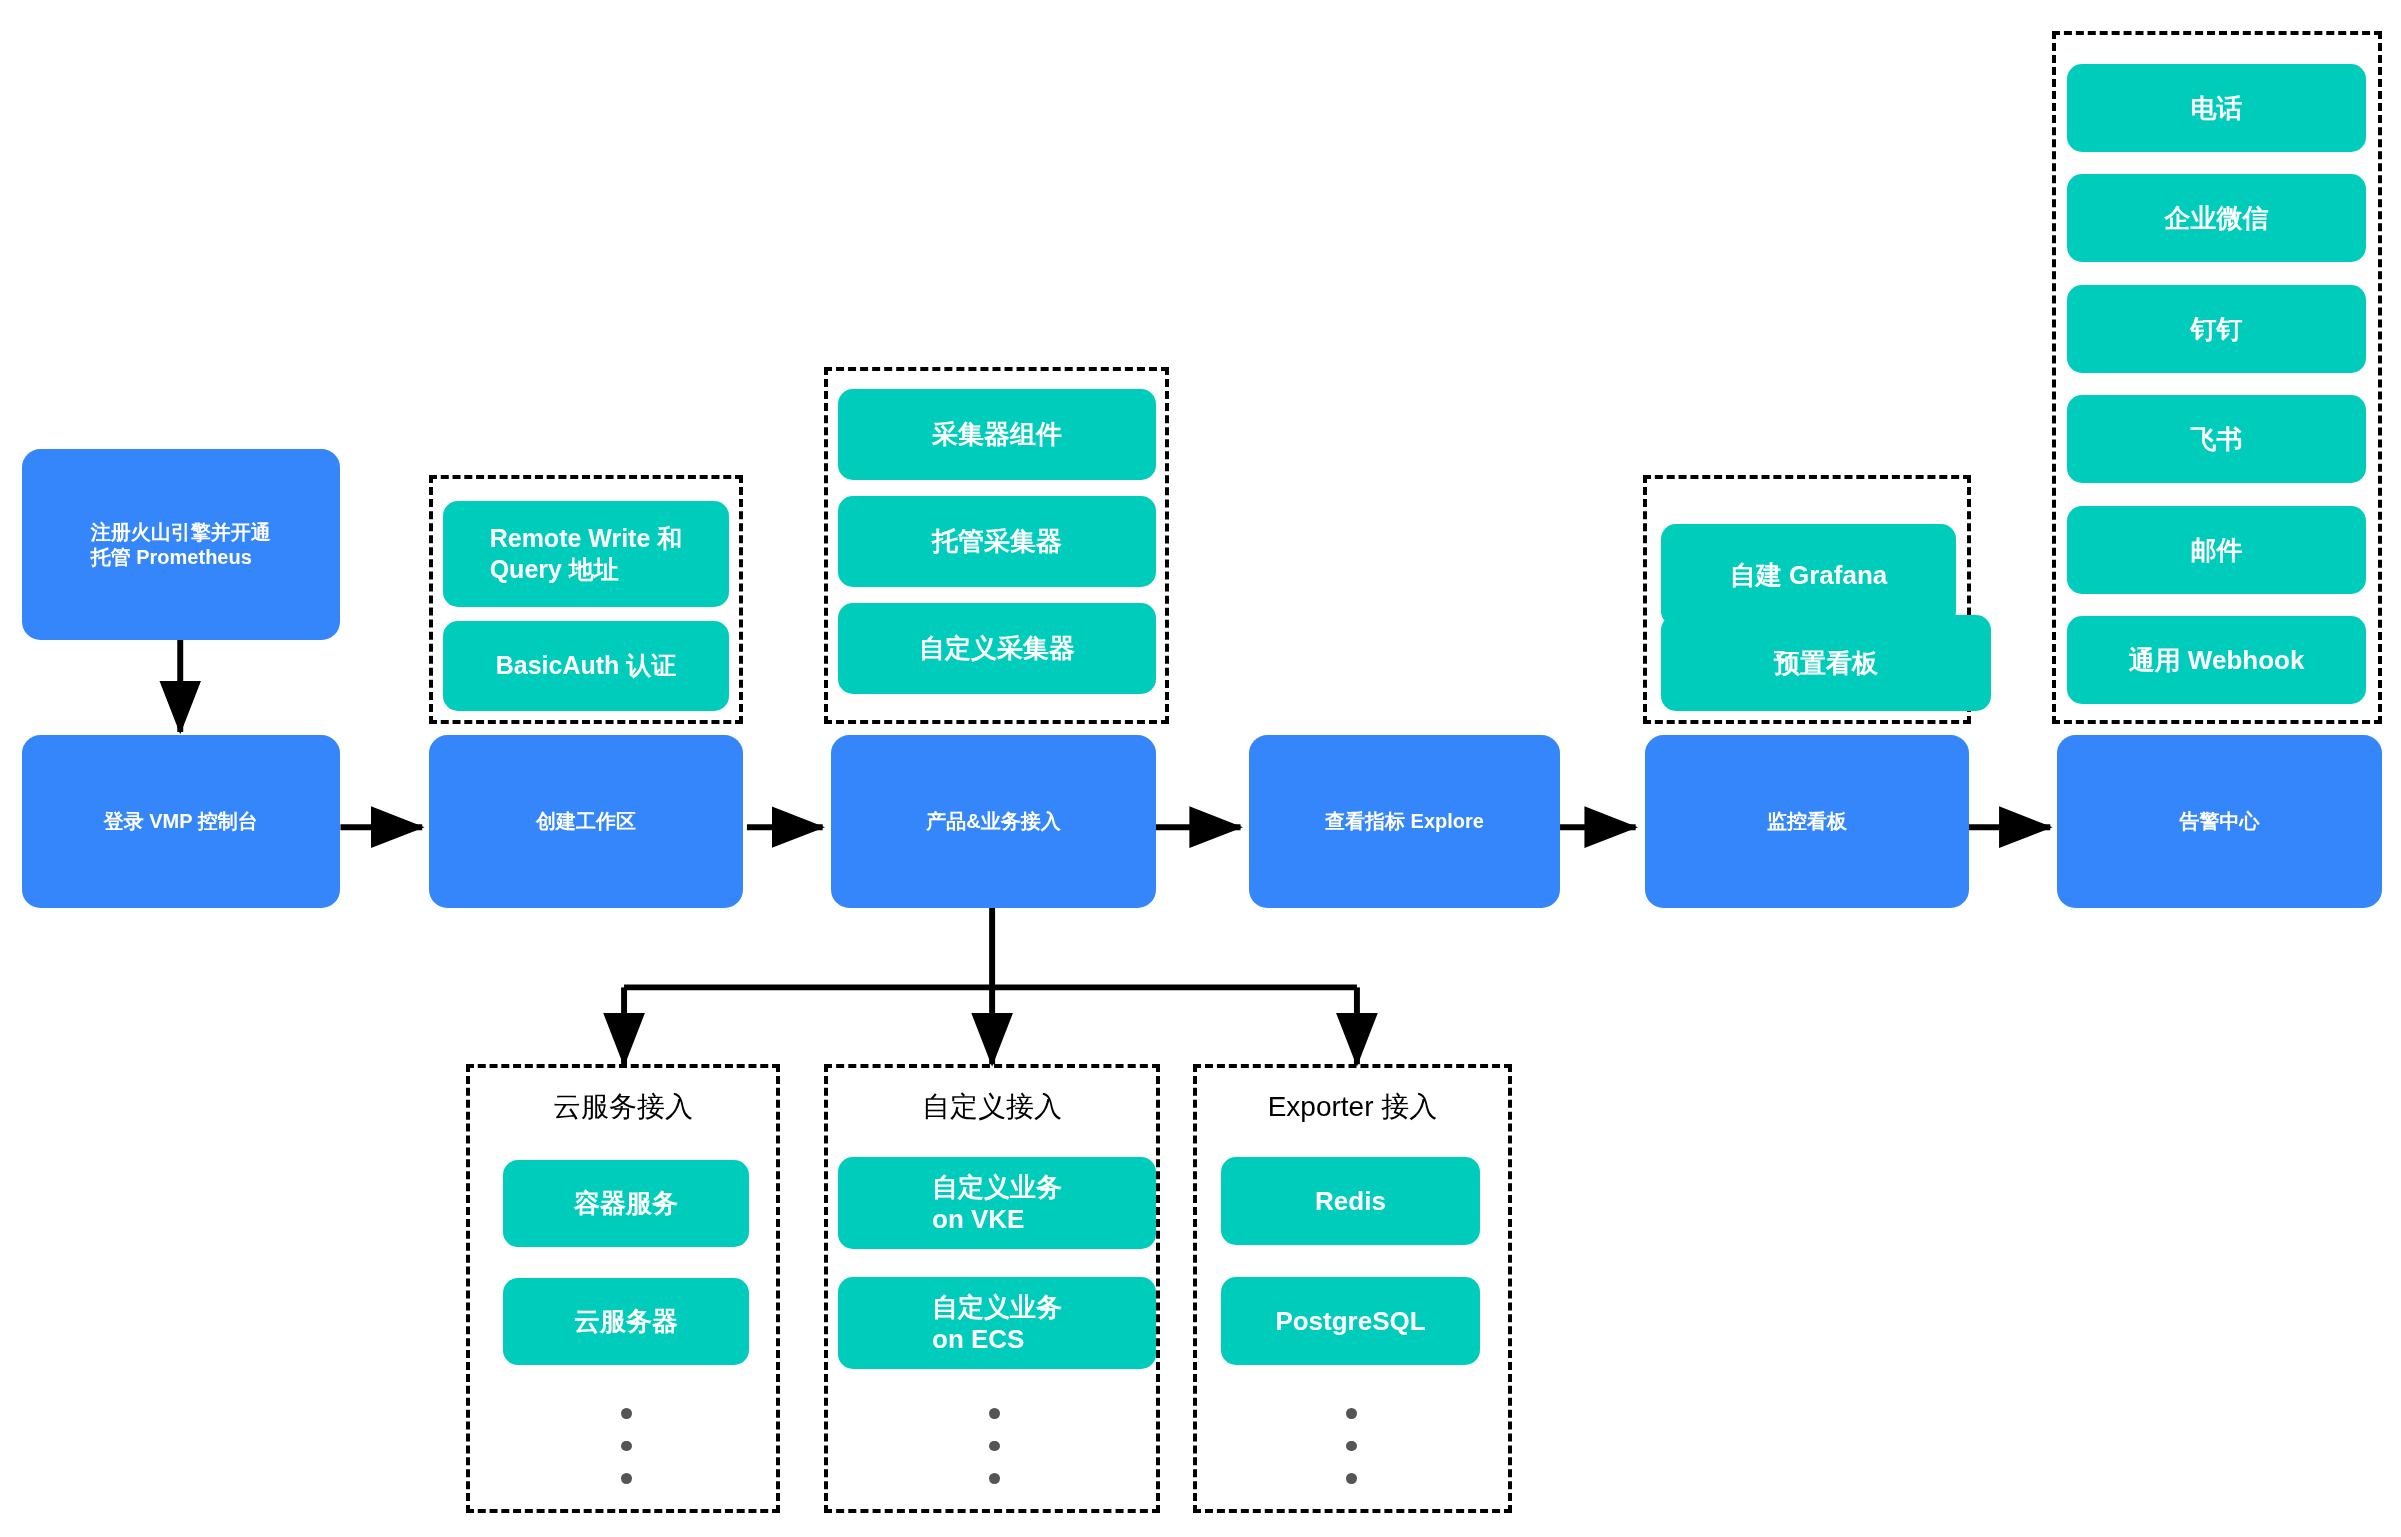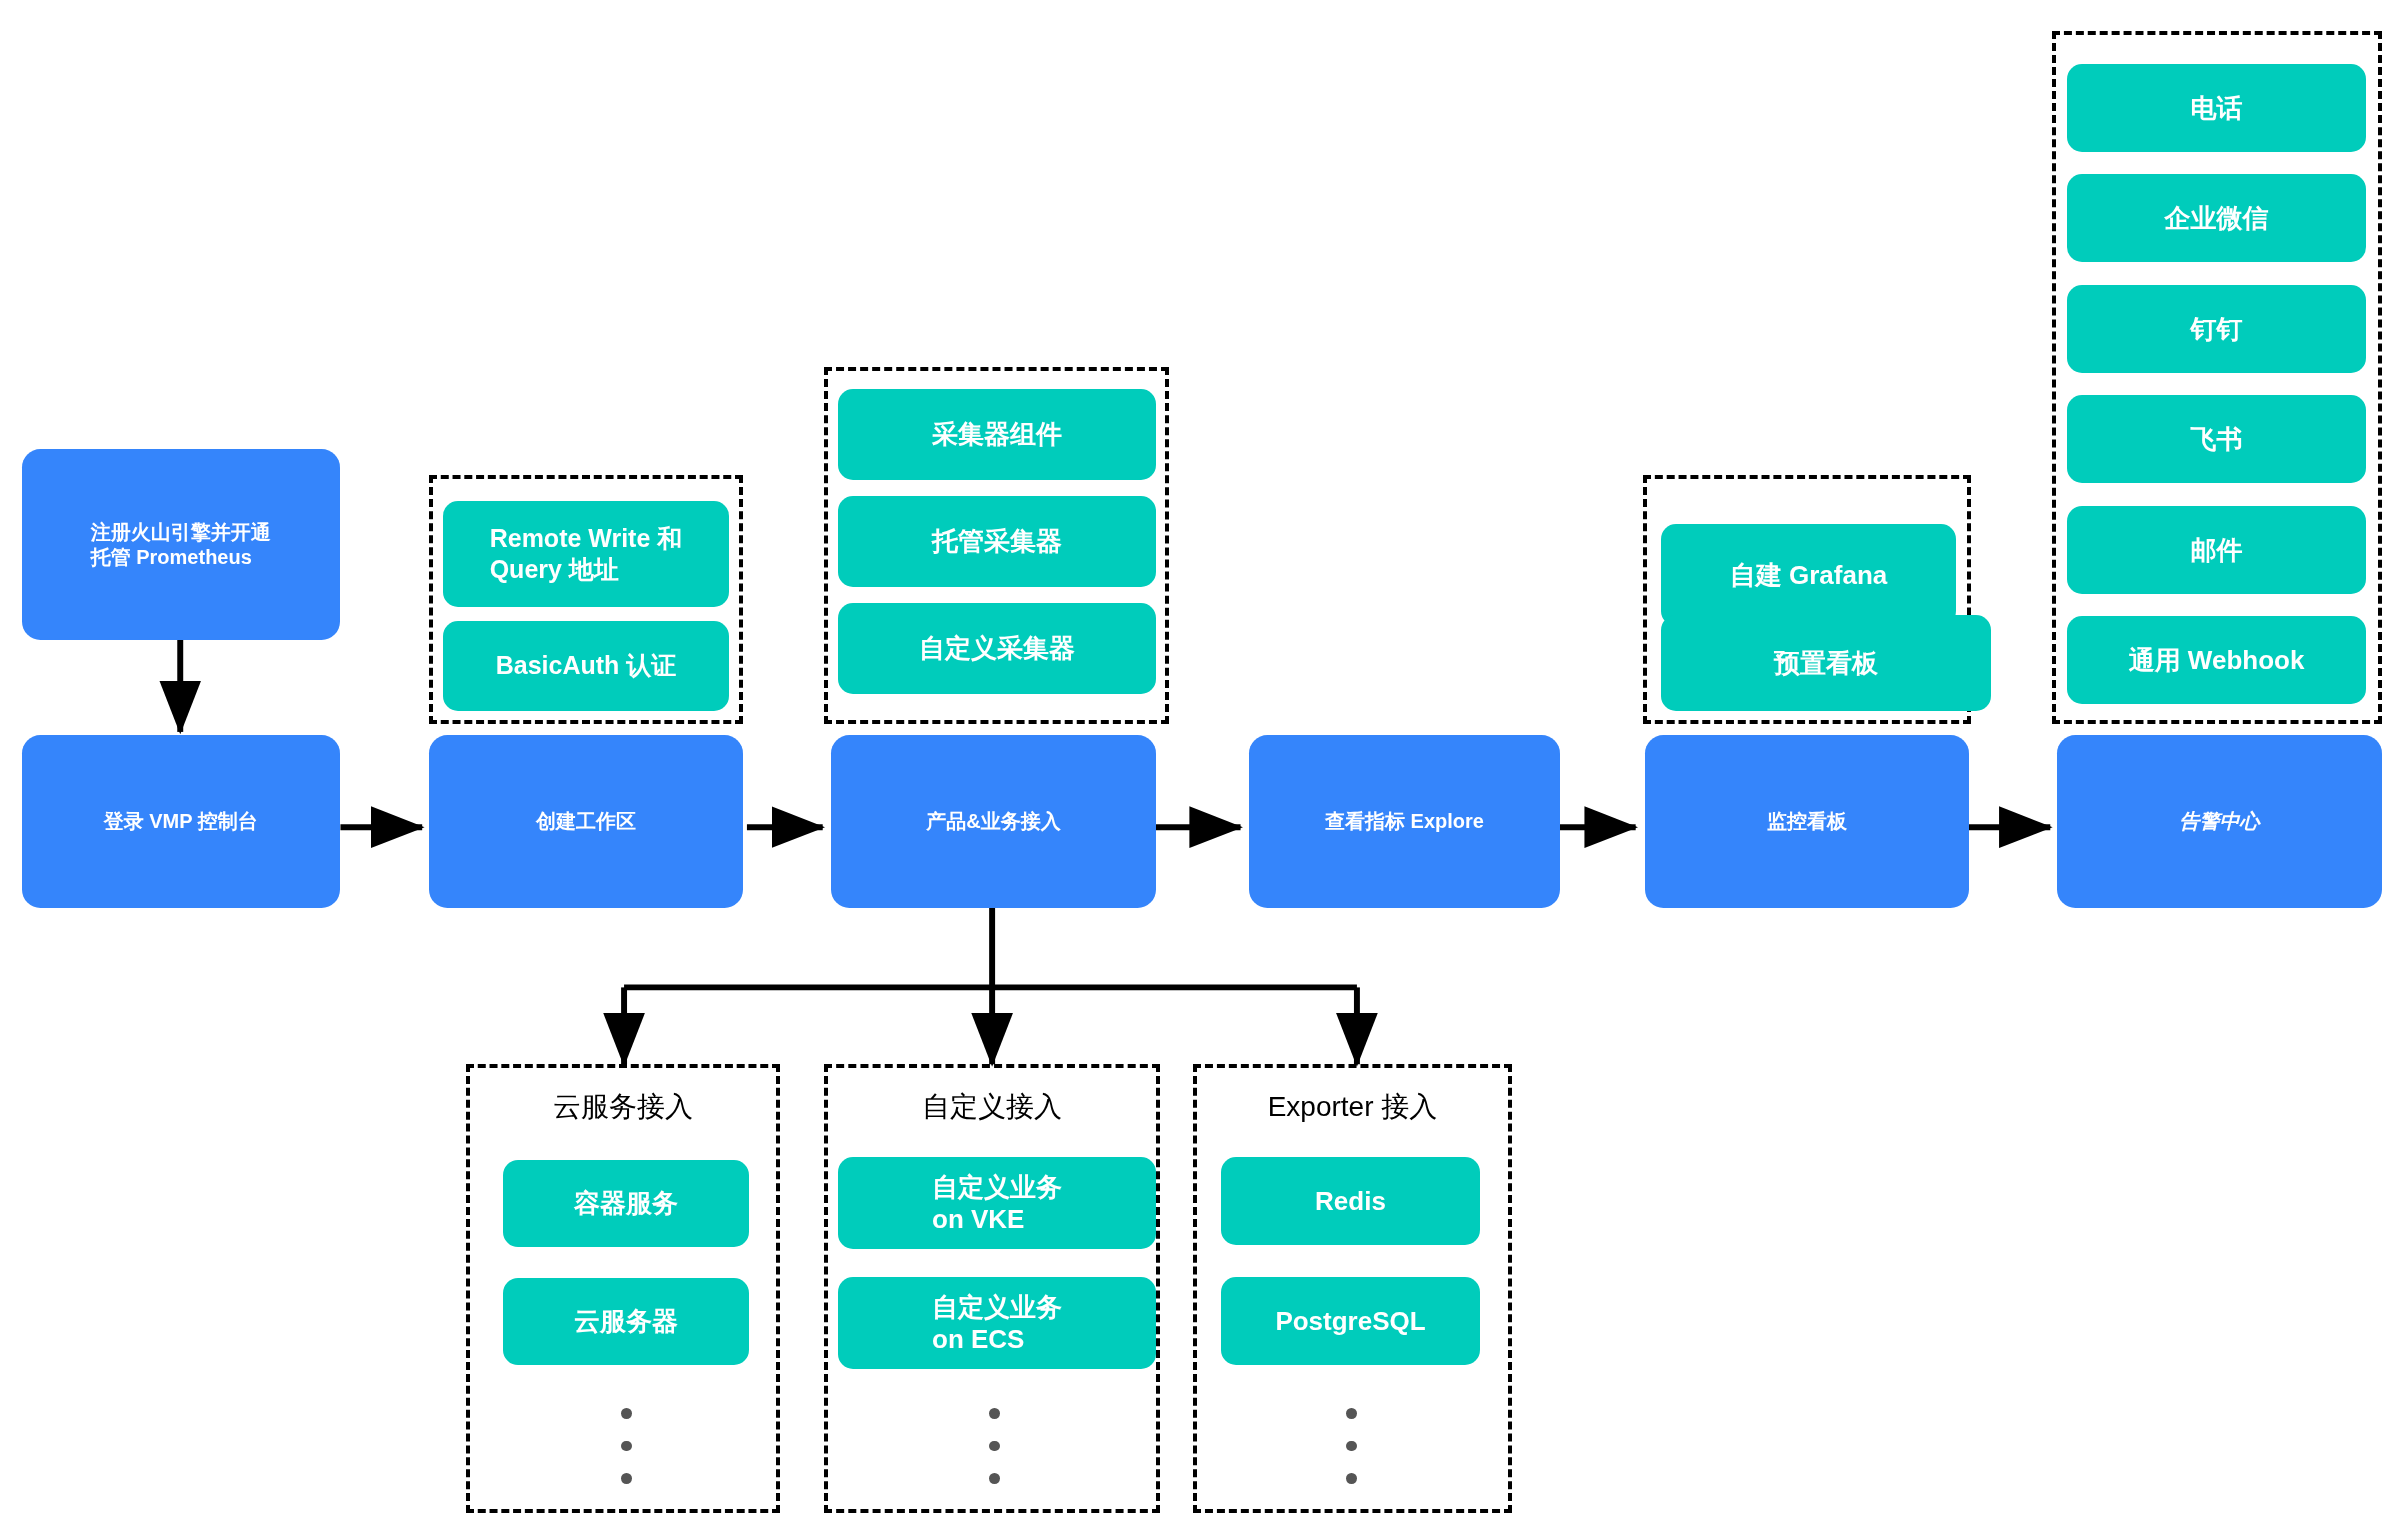--- a/index.html
+++ b/index.html
@@ -129,21 +129,21 @@
   <div class="node blue" style="left:1645px; top:735px; width:324px; height:173px;">监控看板</div>
 
   <div class="dashed-group" style="left:2052px; top:31px; width:330px; height:693px;"></div>
   <div class="node teal" style="left:2067px; top:64px; width:299px; height:88px;">电话</div>
   <div class="node teal" style="left:2067px; top:174px; width:299px; height:88px;">企业微信</div>
   <div class="node teal" style="left:2067px; top:285px; width:299px; height:88px;">钉钉</div>
   <div class="node teal" style="left:2067px; top:395px; width:299px; height:88px;">飞书</div>
   <div class="node teal" style="left:2067px; top:506px; width:299px; height:88px;">邮件</div>
   <div class="node teal" style="left:2067px; top:616px; width:299px; height:88px;">通用 Webhook</div>
 
-  <div class="node blue" style="left:2057px; top:735px; width:325px; height:173px;font-style:italic;">告警中心</div>
+  <div class="node blue" style="left:2057px; top:735px; width:325px; height:173px;">告警中心</div>
 
   <div class="dashed-group" style="left:466px; top:1064px; width:314px; height:449px;"></div>
   <div class="group-title" style="left:466px; top:1088px; width:314px;">云服务接入</div>
   <div class="node teal" style="left:503px; top:1160px; width:246px; height:87px;">容器服务</div>
   <div class="node teal" style="left:503px; top:1278px; width:246px; height:87px;">云服务器</div>
   <div class="dots" style="left:621px; top:1408px; width:10.8px; height:76px;">
     <span></span>
     <span></span>
     <span></span>
   </div>

